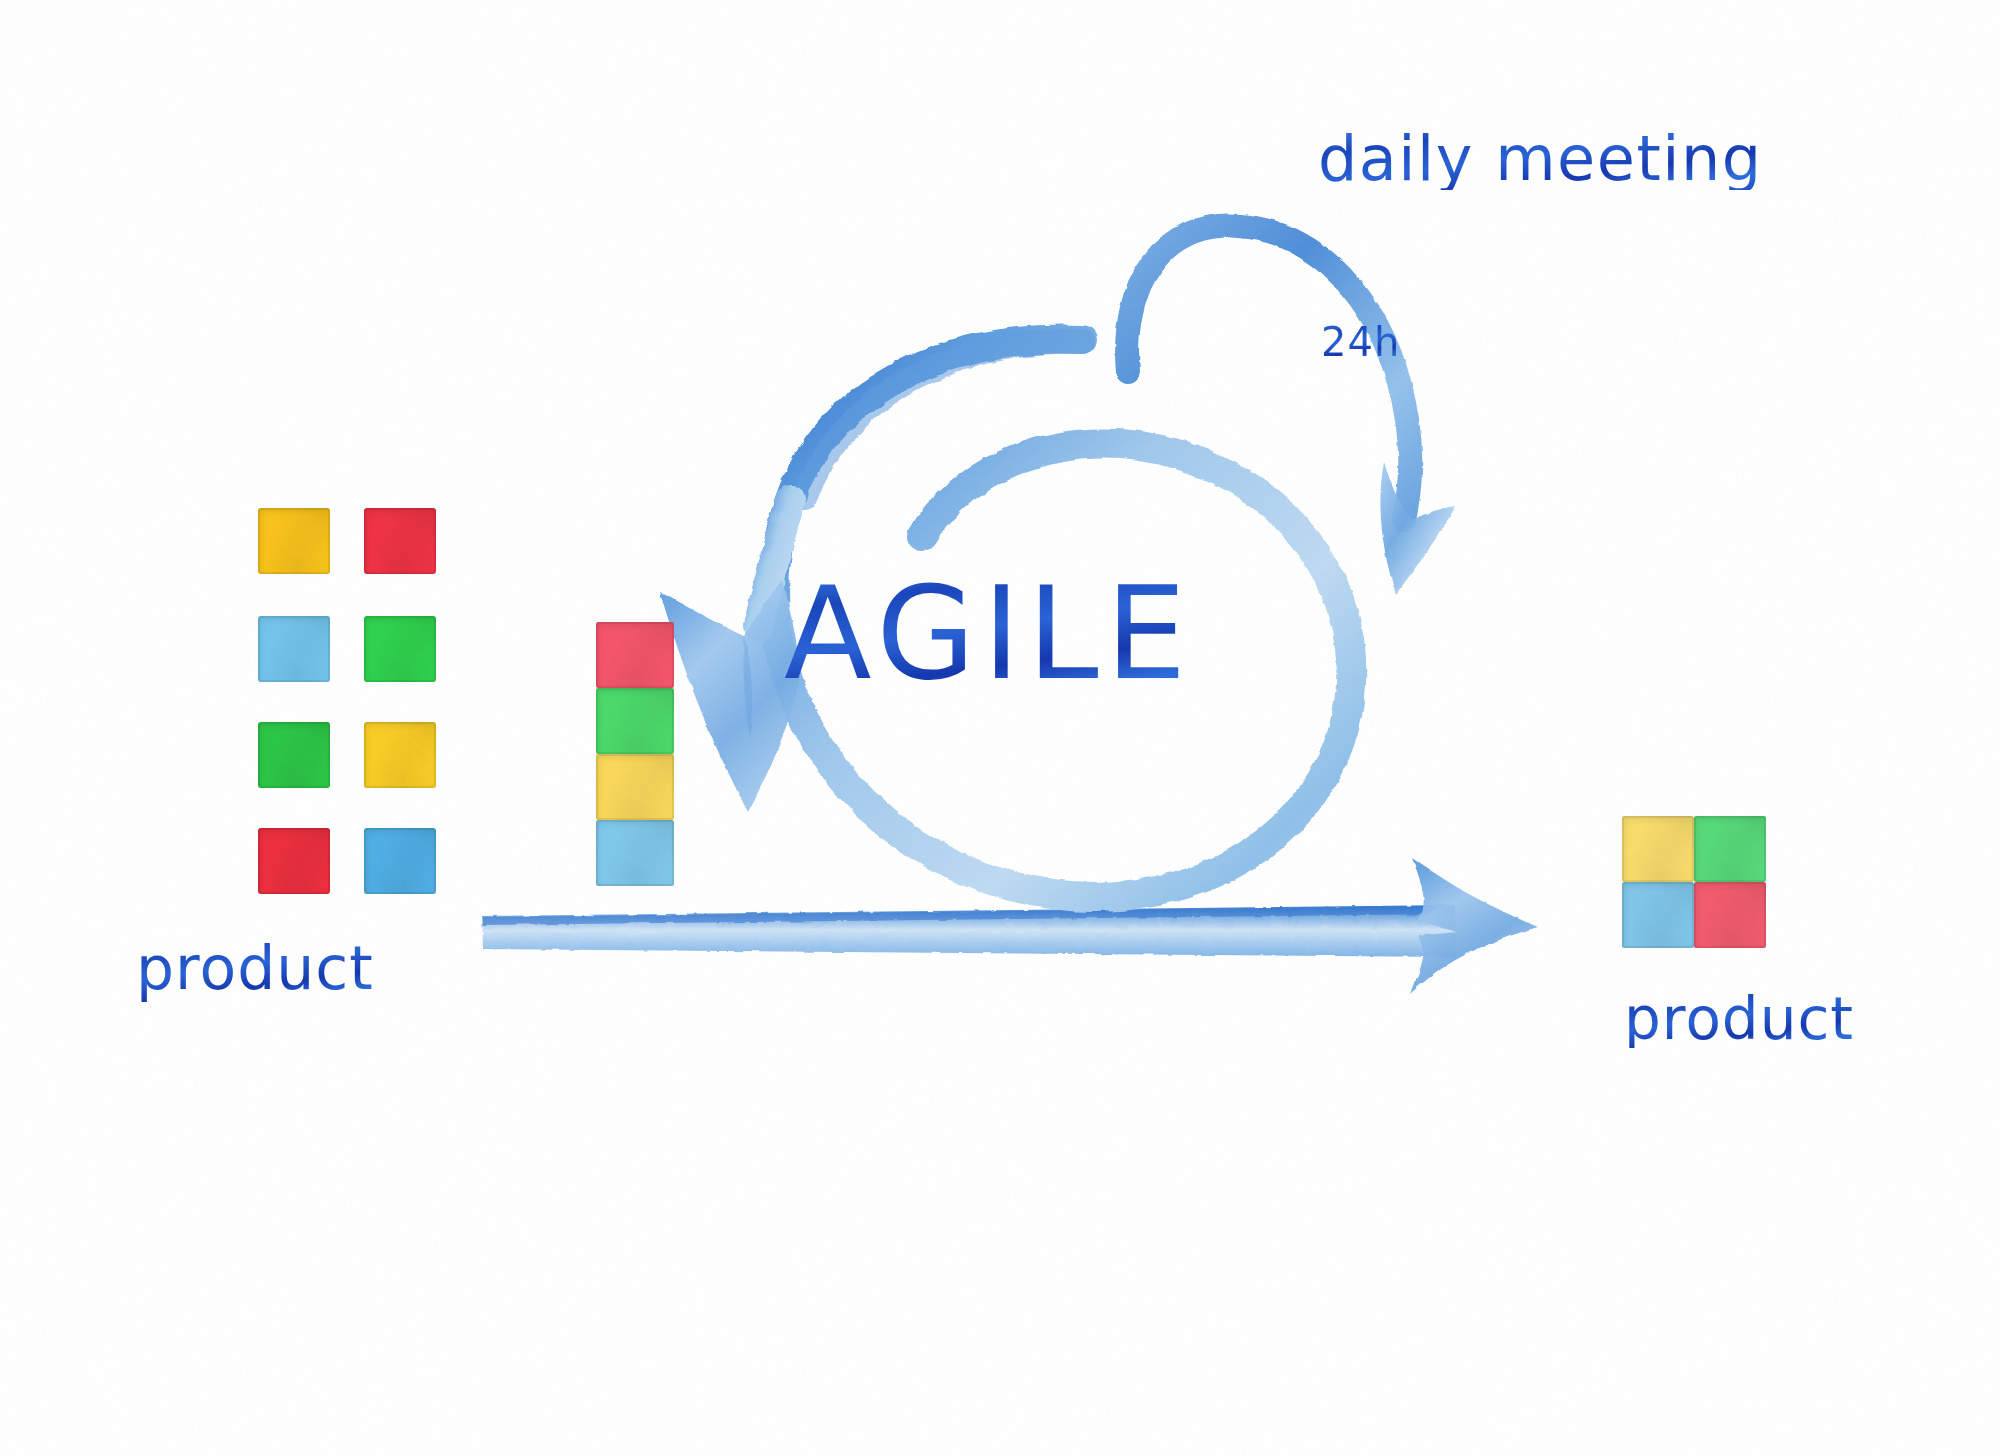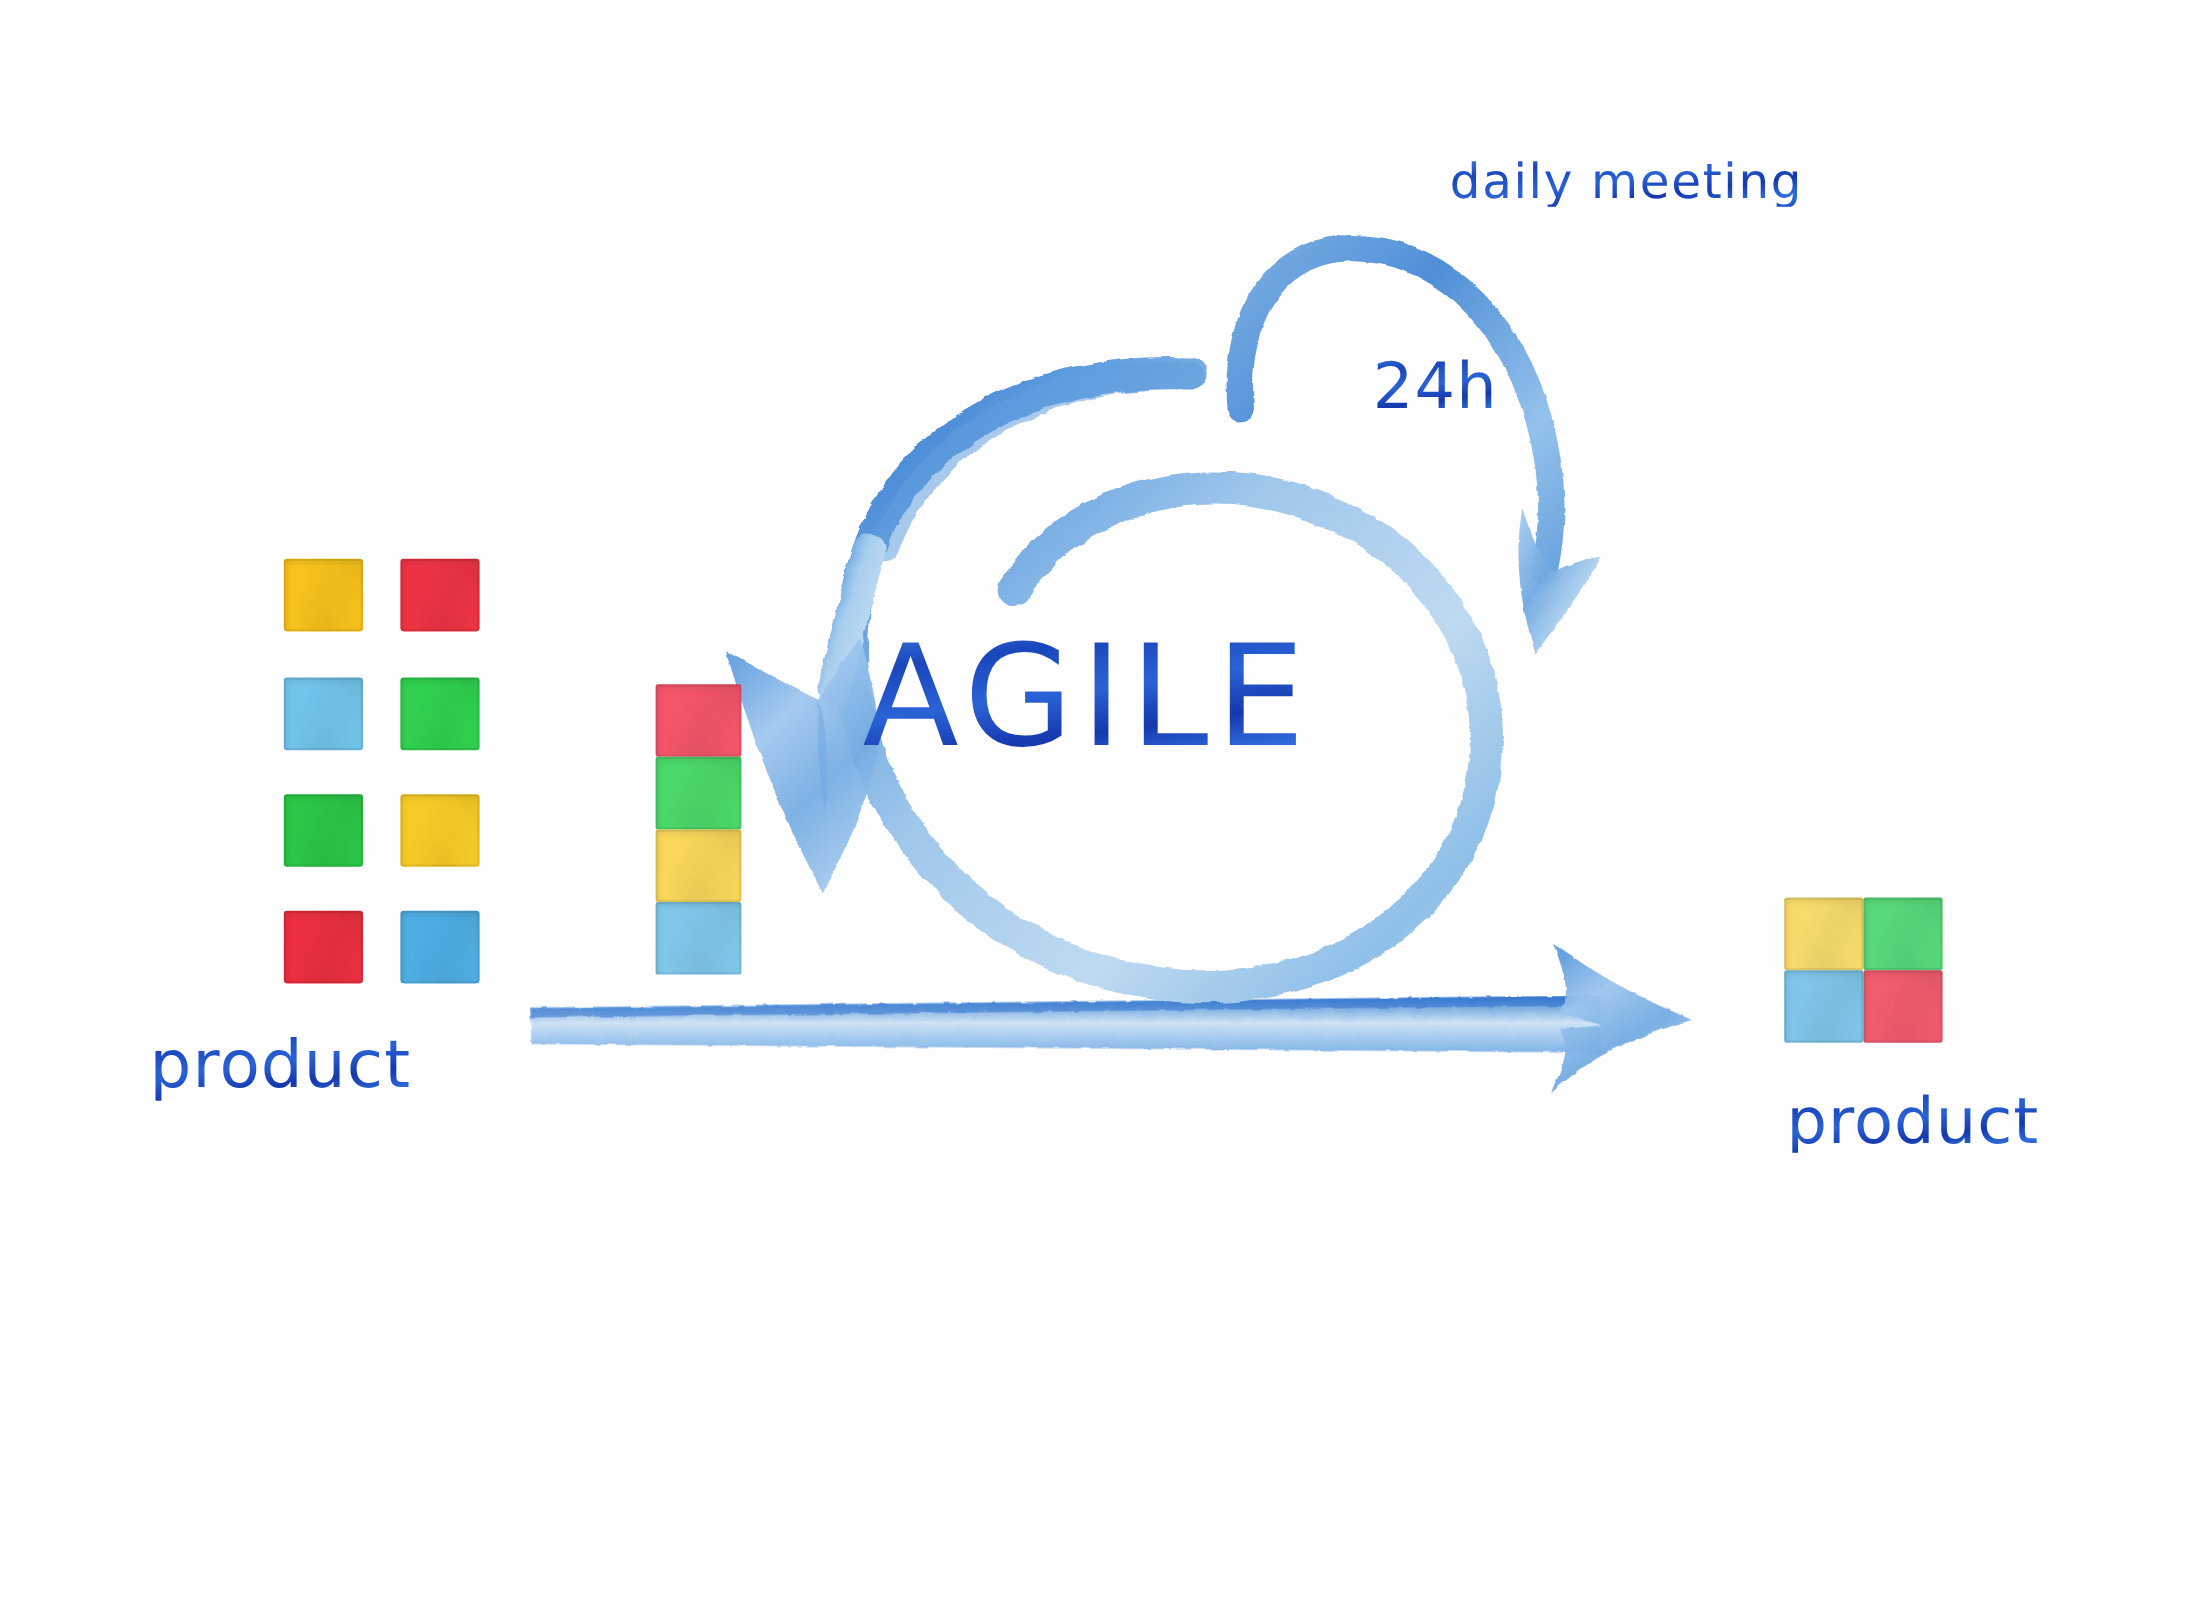--- a/index.html
+++ b/index.html
@@ -73,28 +73,28 @@
     margin-left: 44px;
   }
   .lbl-product-out {
     left: 1624px;
     top: 990px;
     font-size: 58px;
     letter-spacing: 1px;
   }
   .lbl-daily {
     left: 1318px;
-    top: 144px;
-    font-size: 44px;
+    top: 128px;
+    font-size: 62px;
     letter-spacing: 1.5px;
   }
   .lbl-24h {
-    left: 1248px;
+    left: 1321px;
     top: 322px;
-    font-size: 58px;
+    font-size: 40px;
     letter-spacing: 1px;
   }
   .lbl-agile {
     left: 784px;
     top: 570px;
     font-size: 128px;
     letter-spacing: 7px;
     color: #2a5fd0;
     font-weight: 400;
   }

